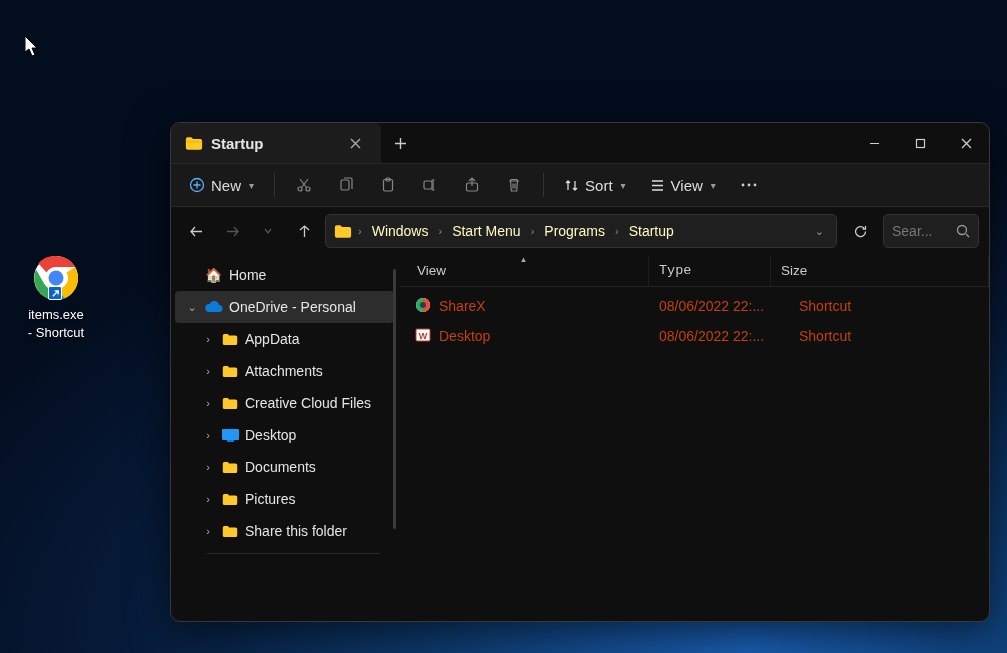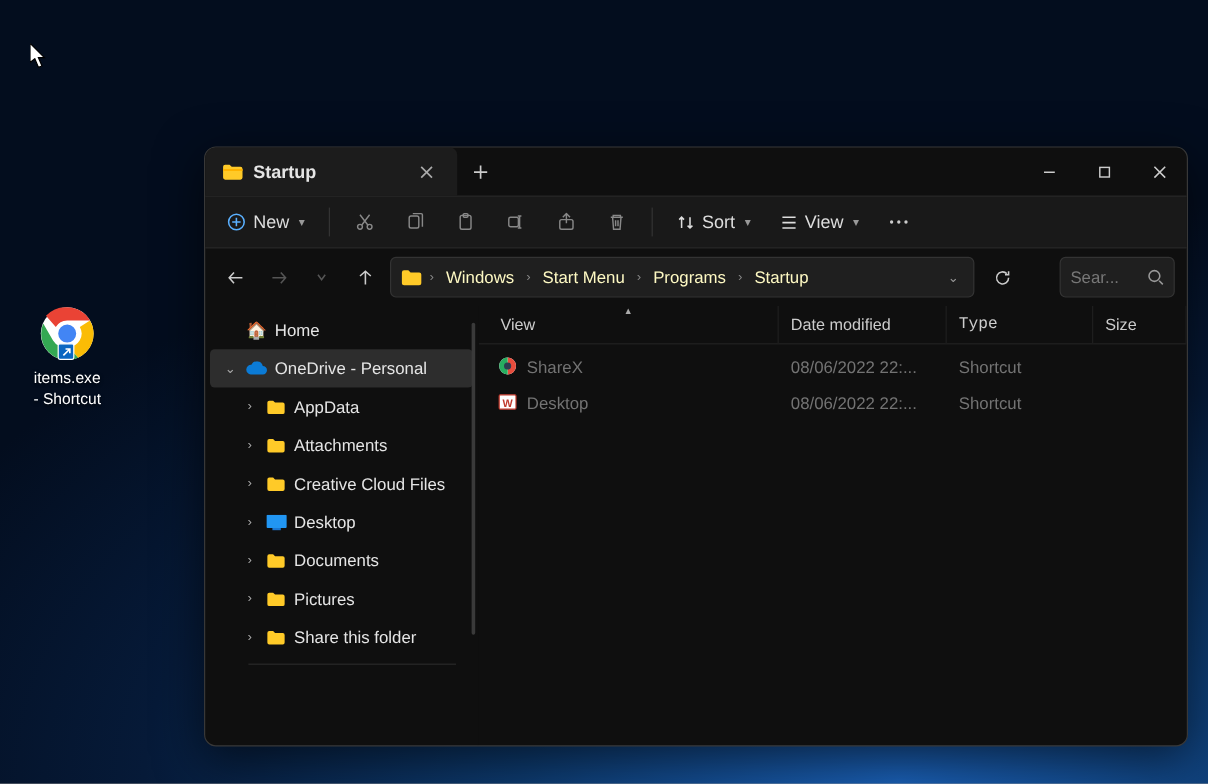--- a/index.html
+++ b/index.html
@@ -42,21 +42,21 @@
 .chev { font-size: 10px; color:#999; margin-left:2px; }
 
 .nav-row { display:flex; align-items:center; height: 48px; padding: 0 10px; gap:6px; }
 .nav-ico { width: 30px; height: 30px; display:flex; align-items:center; justify-content:center; color:#ccc; border-radius:4px; }
 .nav-ico.disabled { color:#555; }
 .address { flex:1; display:flex; align-items:center; height:34px; background:#1f1f1f; border:1px solid #333; border-radius:5px; padding:0 6px 0 8px; gap:4px; overflow:hidden;}
 .crumb { color:#fef9c3; padding:2px 4px; white-space:nowrap; }
 .crumb-sep { color:#888; padding: 0 2px; font-size: 11px;}
 .addr-chev { margin-left:auto; color:#999; padding:0 6px; font-size: 11px;}
 .refresh { width:34px; height:34px; display:flex; align-items:center; justify-content:center; color:#ccc; border-radius:5px; }
-.search { width:96px; height:34px; background:#1f1f1f; border:1px solid #333; border-radius:5px; display:flex; align-items:center; padding:0 8px; color:#888; gap:6px;margin-left:25px; }
+.search { width:96px; height:34px; background:#1f1f1f; border:1px solid #333; border-radius:5px; display:flex; align-items:center; padding:0 8px; color:#888; gap:6px; }
 .search input { background:transparent; border:0; outline:0; color:#ddd; width: 58px; font-size: 14px; }
 .search input::placeholder { color:#777; }
 
 .body { flex:1; display:flex; overflow:hidden; }
 .sidebar { width: 228px; border-right: 1px solid #101010; padding: 4px 0; overflow-y:auto; position:relative; }
 .sidebar::after { content:""; position:absolute; right:2px; top:14px; width:3px; height:260px; background:#3a3a3a; border-radius:2px; }
 .tree-row { display:flex; align-items:center; height:32px; padding: 0 6px 0 10px; gap:6px; color:#e5e5e5; border-radius:4px; margin:0 4px; }
 .tree-row.selected { background:#2d2d2d; }
 .tree-row .exp { width:14px; text-align:center; color:#aaa; font-size:11px; }
 .tree-row .ic { width:18px; display:flex; justify-content:center; }
@@ -67,21 +67,21 @@
 .files { flex:1; display:flex; flex-direction:column; }
 .col-head { display:flex; align-items:center; height:32px; border-bottom:1px solid #222; color:#ccc; font-size:13.5px; }
 .col { padding: 0 10px; display:flex; align-items:center; gap:6px; height:100%; border-right:1px solid #1e1e1e; }
 .col.name { width: 250px; padding-left:18px;}
 .col.date { width: 140px; }
 .col.type { width: 122px; font-family: Liberation Mono, monospace; }
 .col.size { flex:1; }
 .sort-ind { position:absolute; left: 50%; top:-1px; transform: translateX(-50%); font-size:9px; color:#aaa; }
 .col.name { position: relative; }
 
-.file-row { display:flex; align-items:center; height:30px; color:#737373; font-size:14px; }
+.file-row { display:flex; align-items:center; height:30px; color:#c2410c; font-size:14px; }
 .fc { padding: 0 10px; white-space:nowrap; overflow:hidden; text-overflow: ellipsis; }
 .fc.name { width:250px; padding-left:16px; display:flex; align-items:center; gap:8px; }
 .fc.date { width:140px; }
 .fc.type { width:122px; }
 .file-list { flex:1; overflow:auto; padding-top:4px;}
 
 .status { height:24px; border-top:1px solid #252525; display:flex; align-items:center; padding:0 10px; font-size:12.5px; color:#ccc; gap:10px; }
 .status .views { margin-left:auto; display:flex; gap:2px; }
 .status .vbtn { width:20px; height:18px; border:1px solid #555; display:flex; align-items:center; justify-content:center; }
 .status .vbtn.active { background:#333; }
@@ -361,23 +361,20 @@
         </div>
       <div class="tree-divider"></div>
     </div>
 
     <div class="files">
       <div class="col-head">
         <div class="col name">
           <span class="sort-ind">▴</span>
           <span>View</span>
         </div>
-        <div class="col date">
-            <span>Date modified</span>
-          </div>
         <div class="col type">
             <span>Type</span>
           </div>
         <div class="col size">
             <span>Size</span>
           </div>
       </div>
       <div class="file-list" id="file-list">
           <div class="file-row">
             <div class="fc name">

